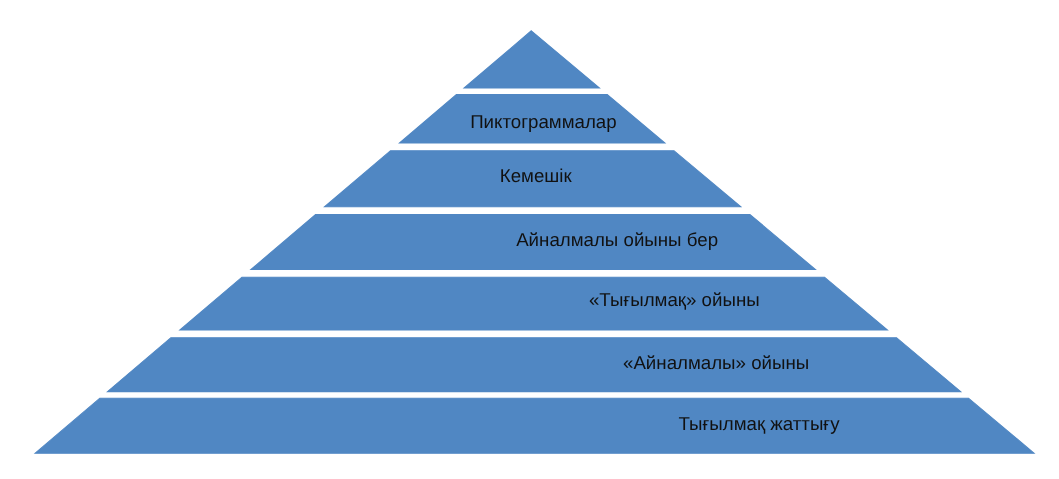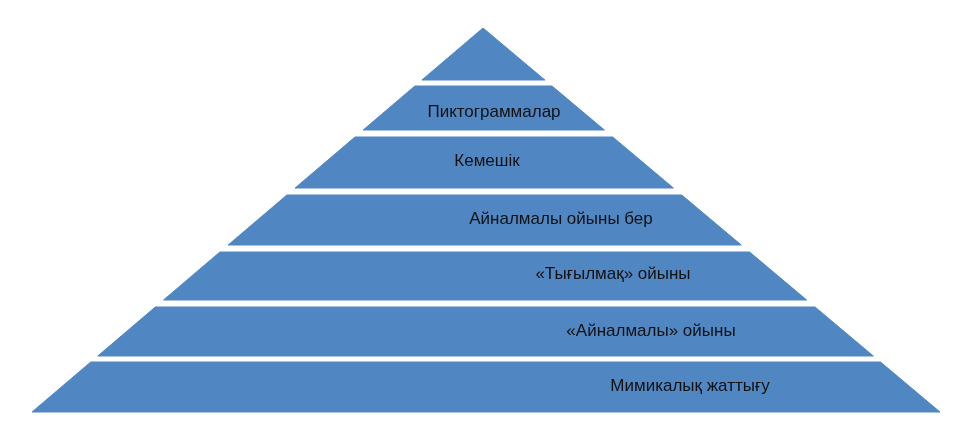--- a/index.html
+++ b/index.html
@@ -55,16 +55,16 @@
         <polygon points="90.72,362.00 880.49,362.00 940.00,412.00 32.00,412.00" fill="#5087C3" stroke="#5087C3" stroke-width="1"></polygon>
       </g>
   </svg>
 
   <div id="pyramid-labels">
       <div class="layer-label" style="left: 494px; top: 111px; color: rgb(17, 17, 17);">Пиктограммалар</div>
       <div class="layer-label" style="left: 487px; top: 160px; color: rgb(17, 17, 17);">Кемешік</div>
       <div class="layer-label" style="left: 561px; top: 218px; color: rgb(17, 17, 17);">Айналмалы ойыны бер</div>
       <div class="layer-label" style="left: 613px; top: 273px; color: rgb(17, 17, 17);">«Тығылмақ» ойыны</div>
       <div class="layer-label" style="left: 651px; top: 330px; color: rgb(17, 17, 17);">«Айналмалы» ойыны</div>
-      <div class="layer-label" style="left: 690px; top: 385px; color: rgb(17, 17, 17);">Мимикалық жаттығу</div>
+      <div class="layer-label" style="left: 690px; top: 385px; color: rgb(17, 17, 17);">Тығылмақ жаттығу</div>
     </div>
 
 </div>
 
 </body></html>

